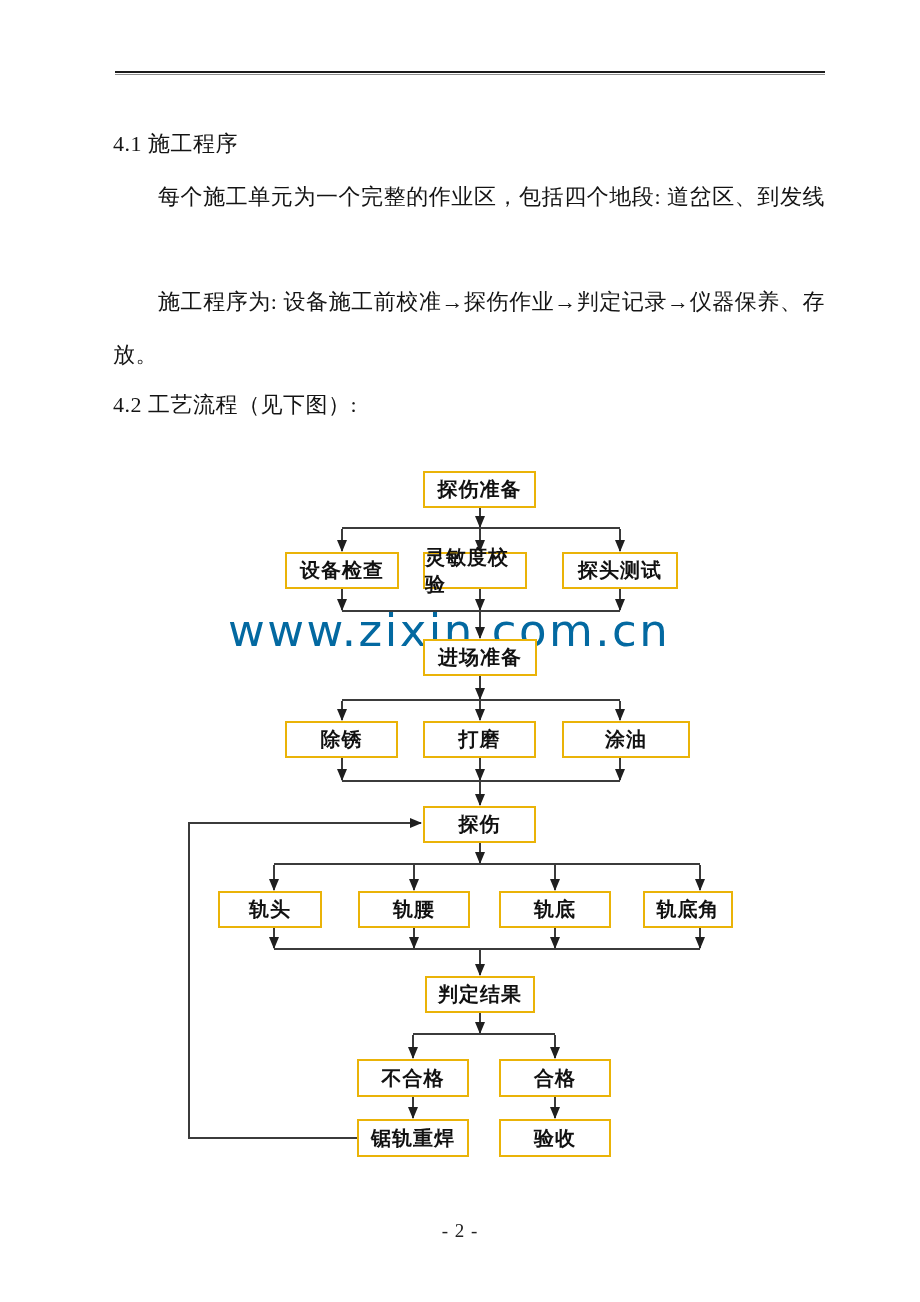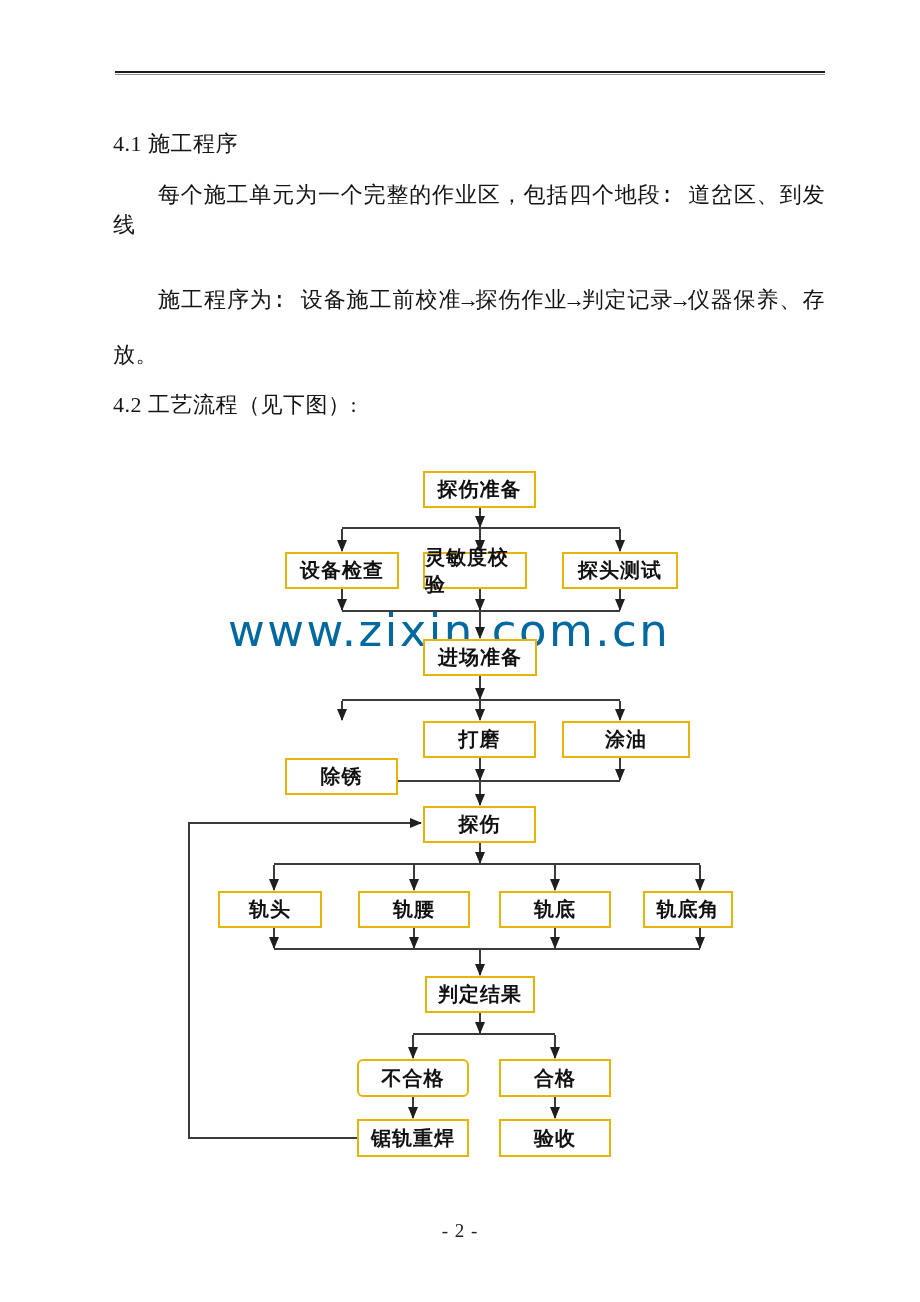--- a/index.html
+++ b/index.html
@@ -28,21 +28,20 @@
     width: 712px;
     font-size: 22px;
     line-height: 30px;
     letter-spacing: 0.5px;
     white-space: nowrap;
   }
   .doc-line.justify {
     white-space: normal;
     text-align: justify;
     text-align-last: justify;
-    font-family: Liberation Mono, monospace;
   }
   .doc-line.indent { text-indent: 45px; }
 
   
   .watermark {
     position: absolute;
     left: 228px; top: 604px;
     font-family: "DejaVu Sans", "Liberation Sans", sans-serif;
     font-size: 45px;
     letter-spacing: 2.5px;
@@ -156,30 +155,30 @@
 
         <path d="M357,1138 H189 V823 H421" marker-end="url(#arrow)"></path>
       </g>
     </svg>
 
     <div class="flow-node" style="left:423px;top:471px;width:113px;height:37px;">探伤准备</div>
     <div class="flow-node" style="left:285px;top:552px;width:114px;height:37px;">设备检查</div>
     <div class="flow-node" style="left:423px;top:552px;width:104px;height:37px;">灵敏度校验</div>
     <div class="flow-node" style="left:562px;top:552px;width:116px;height:37px;">探头测试</div>
     <div class="flow-node" style="left:423px;top:639px;width:114px;height:37px;">进场准备</div>
-    <div class="flow-node" style="left:285px;top:721px;width:113px;height:37px;margin-top:37px;">除锈</div>
+    <div class="flow-node" style="left:285px;top:721px;width:113px;height:37px;">除锈</div>
     <div class="flow-node" style="left:423px;top:721px;width:113px;height:37px;">打磨</div>
     <div class="flow-node" style="left:562px;top:721px;width:128px;height:37px;">涂油</div>
     <div class="flow-node" style="left:423px;top:806px;width:113px;height:37px;">探伤</div>
     <div class="flow-node" style="left:218px;top:891px;width:104px;height:37px;">轨头</div>
     <div class="flow-node" style="left:358px;top:891px;width:112px;height:37px;">轨腰</div>
     <div class="flow-node" style="left:499px;top:891px;width:112px;height:37px;">轨底</div>
     <div class="flow-node" style="left:643px;top:891px;width:90px;height:37px;">轨底角</div>
     <div class="flow-node" style="left:425px;top:976px;width:110px;height:37px;">判定结果</div>
-    <div class="flow-node" style="left:357px;top:1059px;width:112px;height:38px;border-radius:6px;">不合格</div>
+    <div class="flow-node" style="left:357px;top:1059px;width:112px;height:38px;">不合格</div>
     <div class="flow-node" style="left:499px;top:1059px;width:112px;height:38px;">合格</div>
     <div class="flow-node" style="left:357px;top:1119px;width:112px;height:38px;">锯轨重焊</div>
     <div class="flow-node" style="left:499px;top:1119px;width:112px;height:38px;">验收</div>
   </div>
 
   <div class="page-number">- 2 -</div>
 
 </div>
 
 </body></html>

